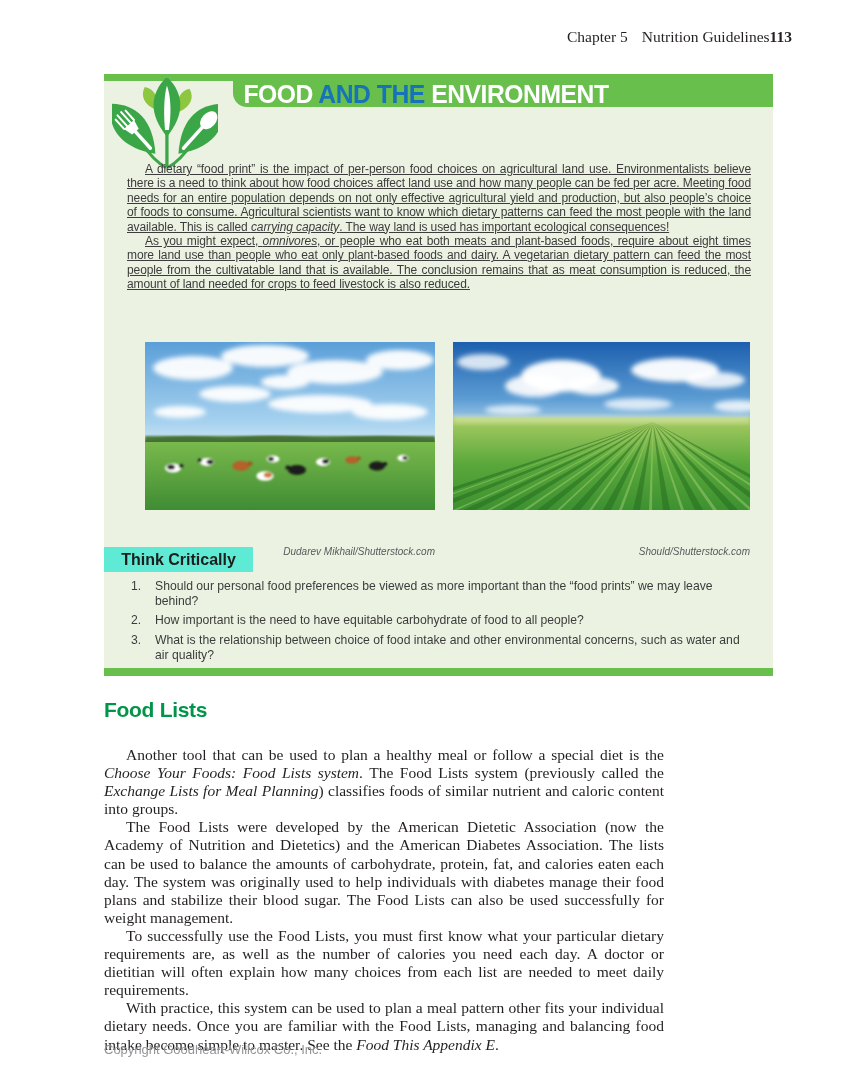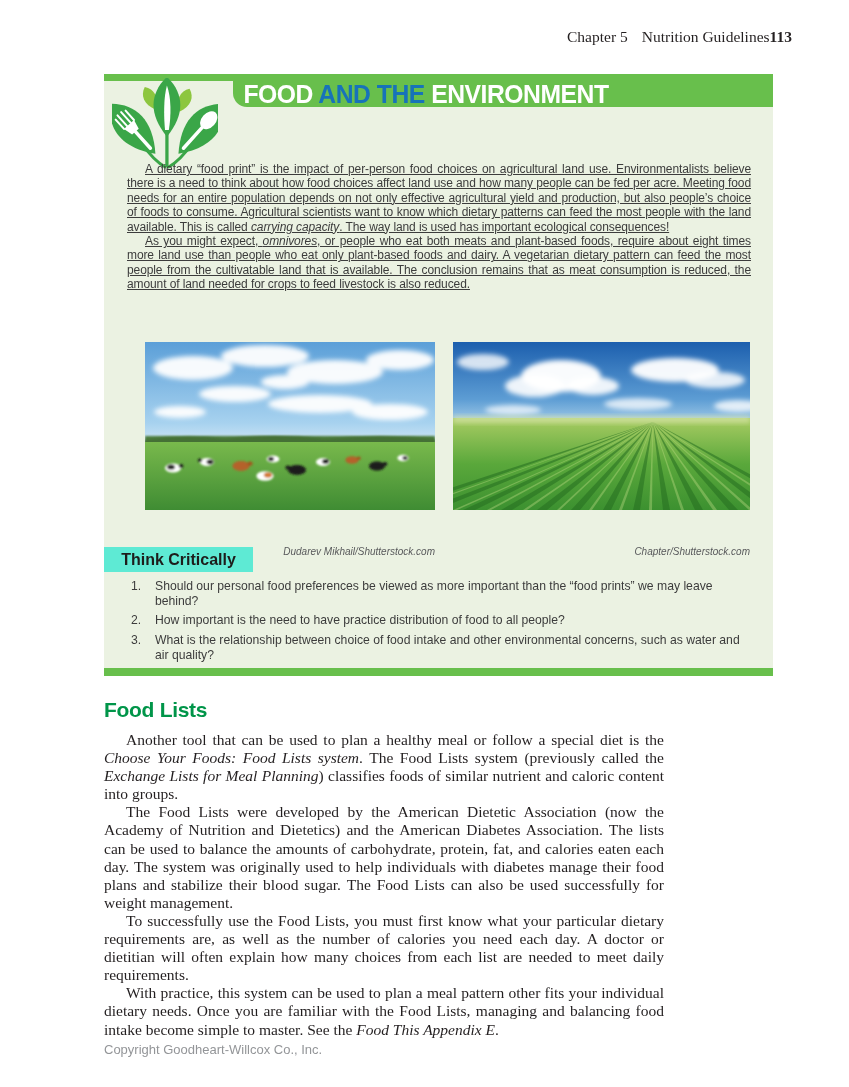--- a/index.html
+++ b/index.html
@@ -103,21 +103,21 @@
     position: absolute; left: 0; bottom: 0; width: 669px; height: 8px;
     background: #68bf4c;
   }
 
   
   .food-lists {
     position: absolute; left: 104px; top: 698px; width: 560px;
   }
   .fl-heading {
     font-weight: bold; font-size: 21px; color: #009549;
-    letter-spacing: -0.3px; margin-bottom: 9px;
+    letter-spacing: -0.3px; margin-bottom: 24px;
   }
   .serif-col {
     font-family: "Liberation Serif", serif;
     font-size: 15.5px; line-height: 18.1px; color: #231f20;
     text-align: justify;
   }
   .serif-col p { text-indent: 22px; }
 
   .page-footer {
     position: absolute; left: 104px; top: 1042px;
@@ -328,33 +328,33 @@
           <polygon points="200,80 228,168 231,168"></polygon>
           <polygon points="200,80 260,168 264,168"></polygon>
           <polygon points="200,80 296,168 300,168"></polygon>
           <polygon points="200,80 334,168 339,168"></polygon>
         </g>
       </svg>
     </div>
 
     <div class="credit-row">
       <div class="credit c1">Dudarev Mikhail/Shutterstock.com</div>
-      <div class="credit c2">Chapter/Shutterstock.com</div>
+      <div class="credit c2">Should/Shutterstock.com</div>
     </div>
 
     <div class="think-label">Think Critically</div>
 
     <ol class="questions">
       <li>
         <span class="qnum">1.</span>
         <span>Should our personal food preferences be viewed as more important than the “food prints” we may leave behind?</span>
       </li>
       <li>
         <span class="qnum">2.</span>
-        <span>How important is the need to have practice distribution of food to all people?</span>
+        <span>How important is the need to have equitable carbohydrate of food to all people?</span>
       </li>
       <li>
         <span class="qnum">3.</span>
         <span>What is the relationship between choice of food intake and other environmental concerns, such as water and air quality?</span>
       </li>
     </ol>
 
     <div class="box-bottom-strip"></div>
   </div>
 

